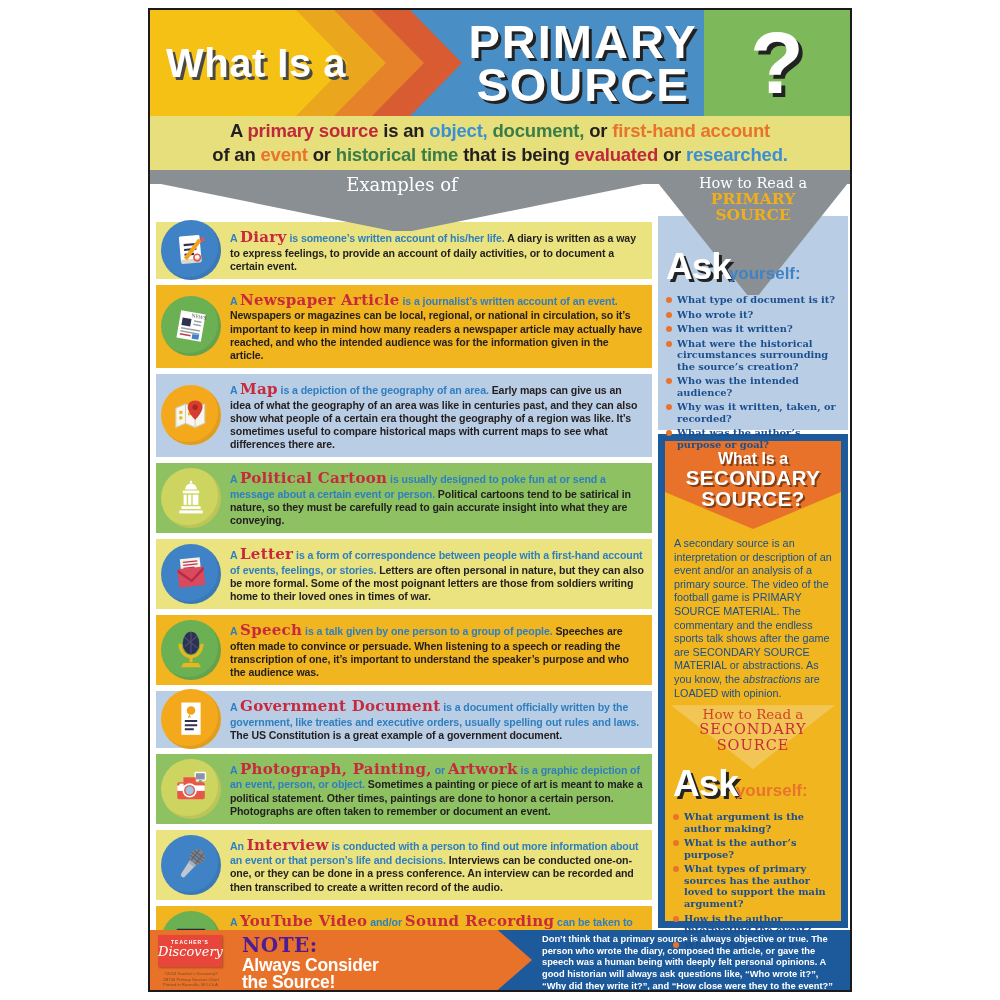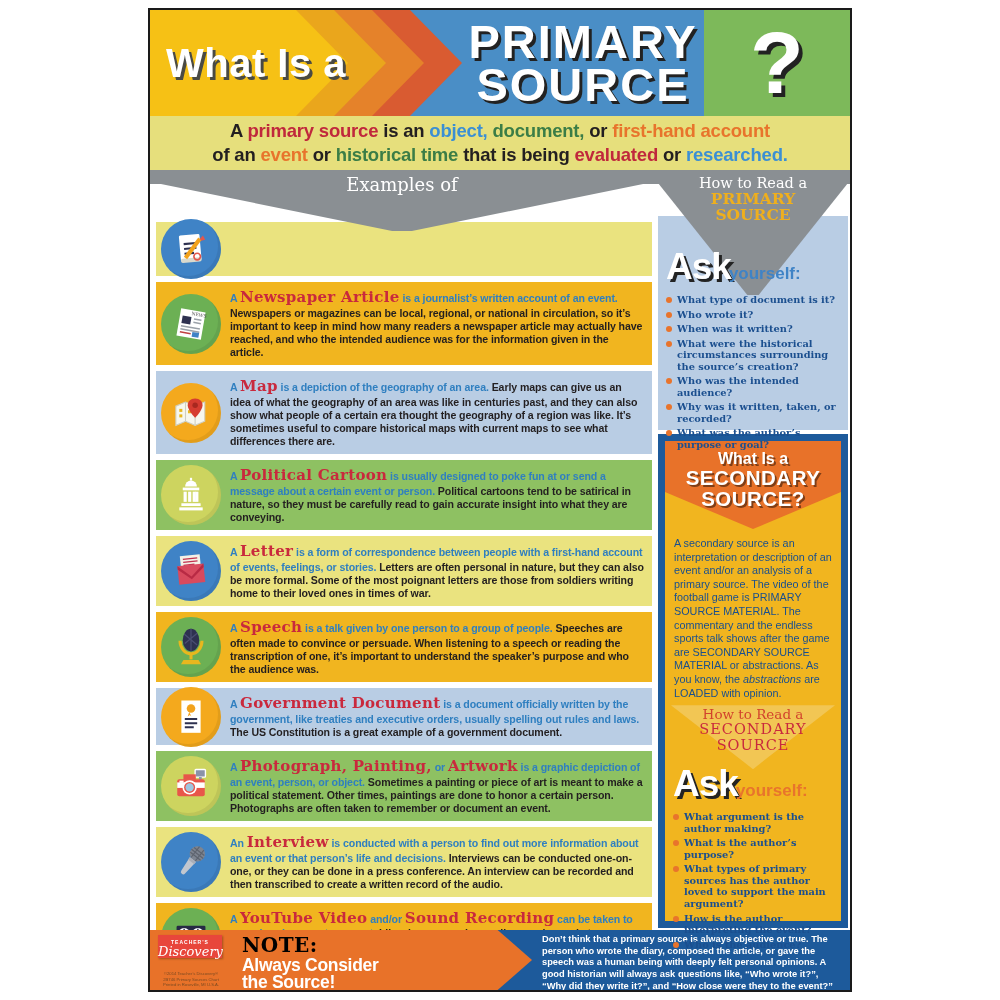--- a/index.html
+++ b/index.html
@@ -80,28 +80,28 @@
   .rs-txt{position:absolute;left:0;right:0;top:2px;text-align:center;font-family:"DejaVu Serif",serif;line-height:1.1;}
   .rs-txt .r1{color:#d2432c;font-size:13.5px;}
   .rs-txt .r2{color:#c9293d;font-size:14.5px;letter-spacing:1px;}
   .ask2{position:relative;z-index:3;padding:0 8px;margin-top:-6px;}
   .ask2 .ask-your{font-size:17px;font-weight:bold;color:#e8742c;margin-left:-2px;}
 
   
   .band{position:absolute;top:920px;left:0;right:0;height:60px;background:#1d5a9b;}
   .band-arrow{position:absolute;left:0;top:0;bottom:0;width:382px;background:#e87229;
               clip-path:polygon(0 0,91% 0,100% 50%,91% 100%,0 100%);z-index:2;}
-  .logo-box{position:absolute;left:8px;top:5px;width:64px;height:23px;background:#e8463b;
+  .logo-box{position:absolute;left:8px;top:5px;width:64px;height:32px;background:#e8463b;
             text-align:center;color:#fff;box-shadow:1px 1px 2px rgba(0,0,0,.3);}
   .logo-top{font-size:5px;letter-spacing:1px;font-weight:bold;padding-top:4px;}
   .logo-name{font-family:"DejaVu Serif",serif;font-style:italic;font-size:13px;margin-top:-1px;}
   .fineprint{position:absolute;left:4px;top:41px;width:74px;text-align:center;
              font-size:4.2px;line-height:1.35;color:#7a4a22;}
   .note-block{position:absolute;left:92px;top:3px;}
-  .note-label{color:#000000;font-size:20px;font-weight:bold;letter-spacing:.5px;font-family:"DejaVu Serif",serif;}
+  .note-label{color:#4c1d95;font-size:20px;font-weight:bold;letter-spacing:.5px;font-family:"DejaVu Serif",serif;}
   .note-line{color:#fff;font-size:17.5px;font-weight:bold;line-height:.95;letter-spacing:-.3px;}
   .band-par{position:absolute;left:392px;right:8px;top:4px;color:#fff;font-size:9.3px;
             font-weight:bold;line-height:1.26;z-index:1;}
 </style>
 </head>
 <body>
 
 <div class="poster">
 
   <div class="title">
@@ -144,20 +144,21 @@
             <g transform="rotate(-5 16 16)">
               <rect x="8" y="5.5" width="15" height="19" rx="1" fill="#fff"></rect>
               <rect x="8" y="22.5" width="15" height="3.2" rx="1.4" fill="#d9d9cd"></rect>
               <path d="M11 12h9M11 15.5h9M11 19h7" stroke="#2e3150" stroke-width="1.5"></path>
             </g>
             <path d="M12 22.5 L22.5 8.5" stroke="#f2a21c" stroke-width="3"></path>
             <path d="M22.5 8.5l2.2-2.4 1.6 3.2-2.9.7z" fill="#e2574c"></path>
             <circle cx="20.5" cy="21.5" r="2.4" fill="none" stroke="#e2574c" stroke-width="1.2"></circle>
           </svg>
         </span>
+        <p><span class="pre">A </span><span class="term">Diary</span><span class="lead"> is someone’s written account of his/her life. </span><span>A diary is written as a way to express feelings, to provide an account of daily activities, or to document a certain event.</span></p>
       </div>
       <div class="row" style="background: rgb(241, 181, 31);">
         <span class="icn" style="background: rgb(108, 176, 84);">
           <svg viewBox="0 0 32 32">
             <g transform="rotate(10 16 16)">
               <rect x="7" y="6" width="18" height="20" fill="#fff"></rect>
               <text x="15" y="9.6" font-size="3.4" fill="#555" font-family="DejaVu Serif">NEWS</text>
               <rect x="9" y="11" width="6.5" height="5.5" fill="#2e3150"></rect>
               <path d="M17.5 12h5.5M17.5 14.5h5.5M9 18.5h14M9 20.8h14" stroke="#9aa0a8" stroke-width="1.1"></path>
               <path d="M9 23h8" stroke="#c04040" stroke-width="1.1"></path>

